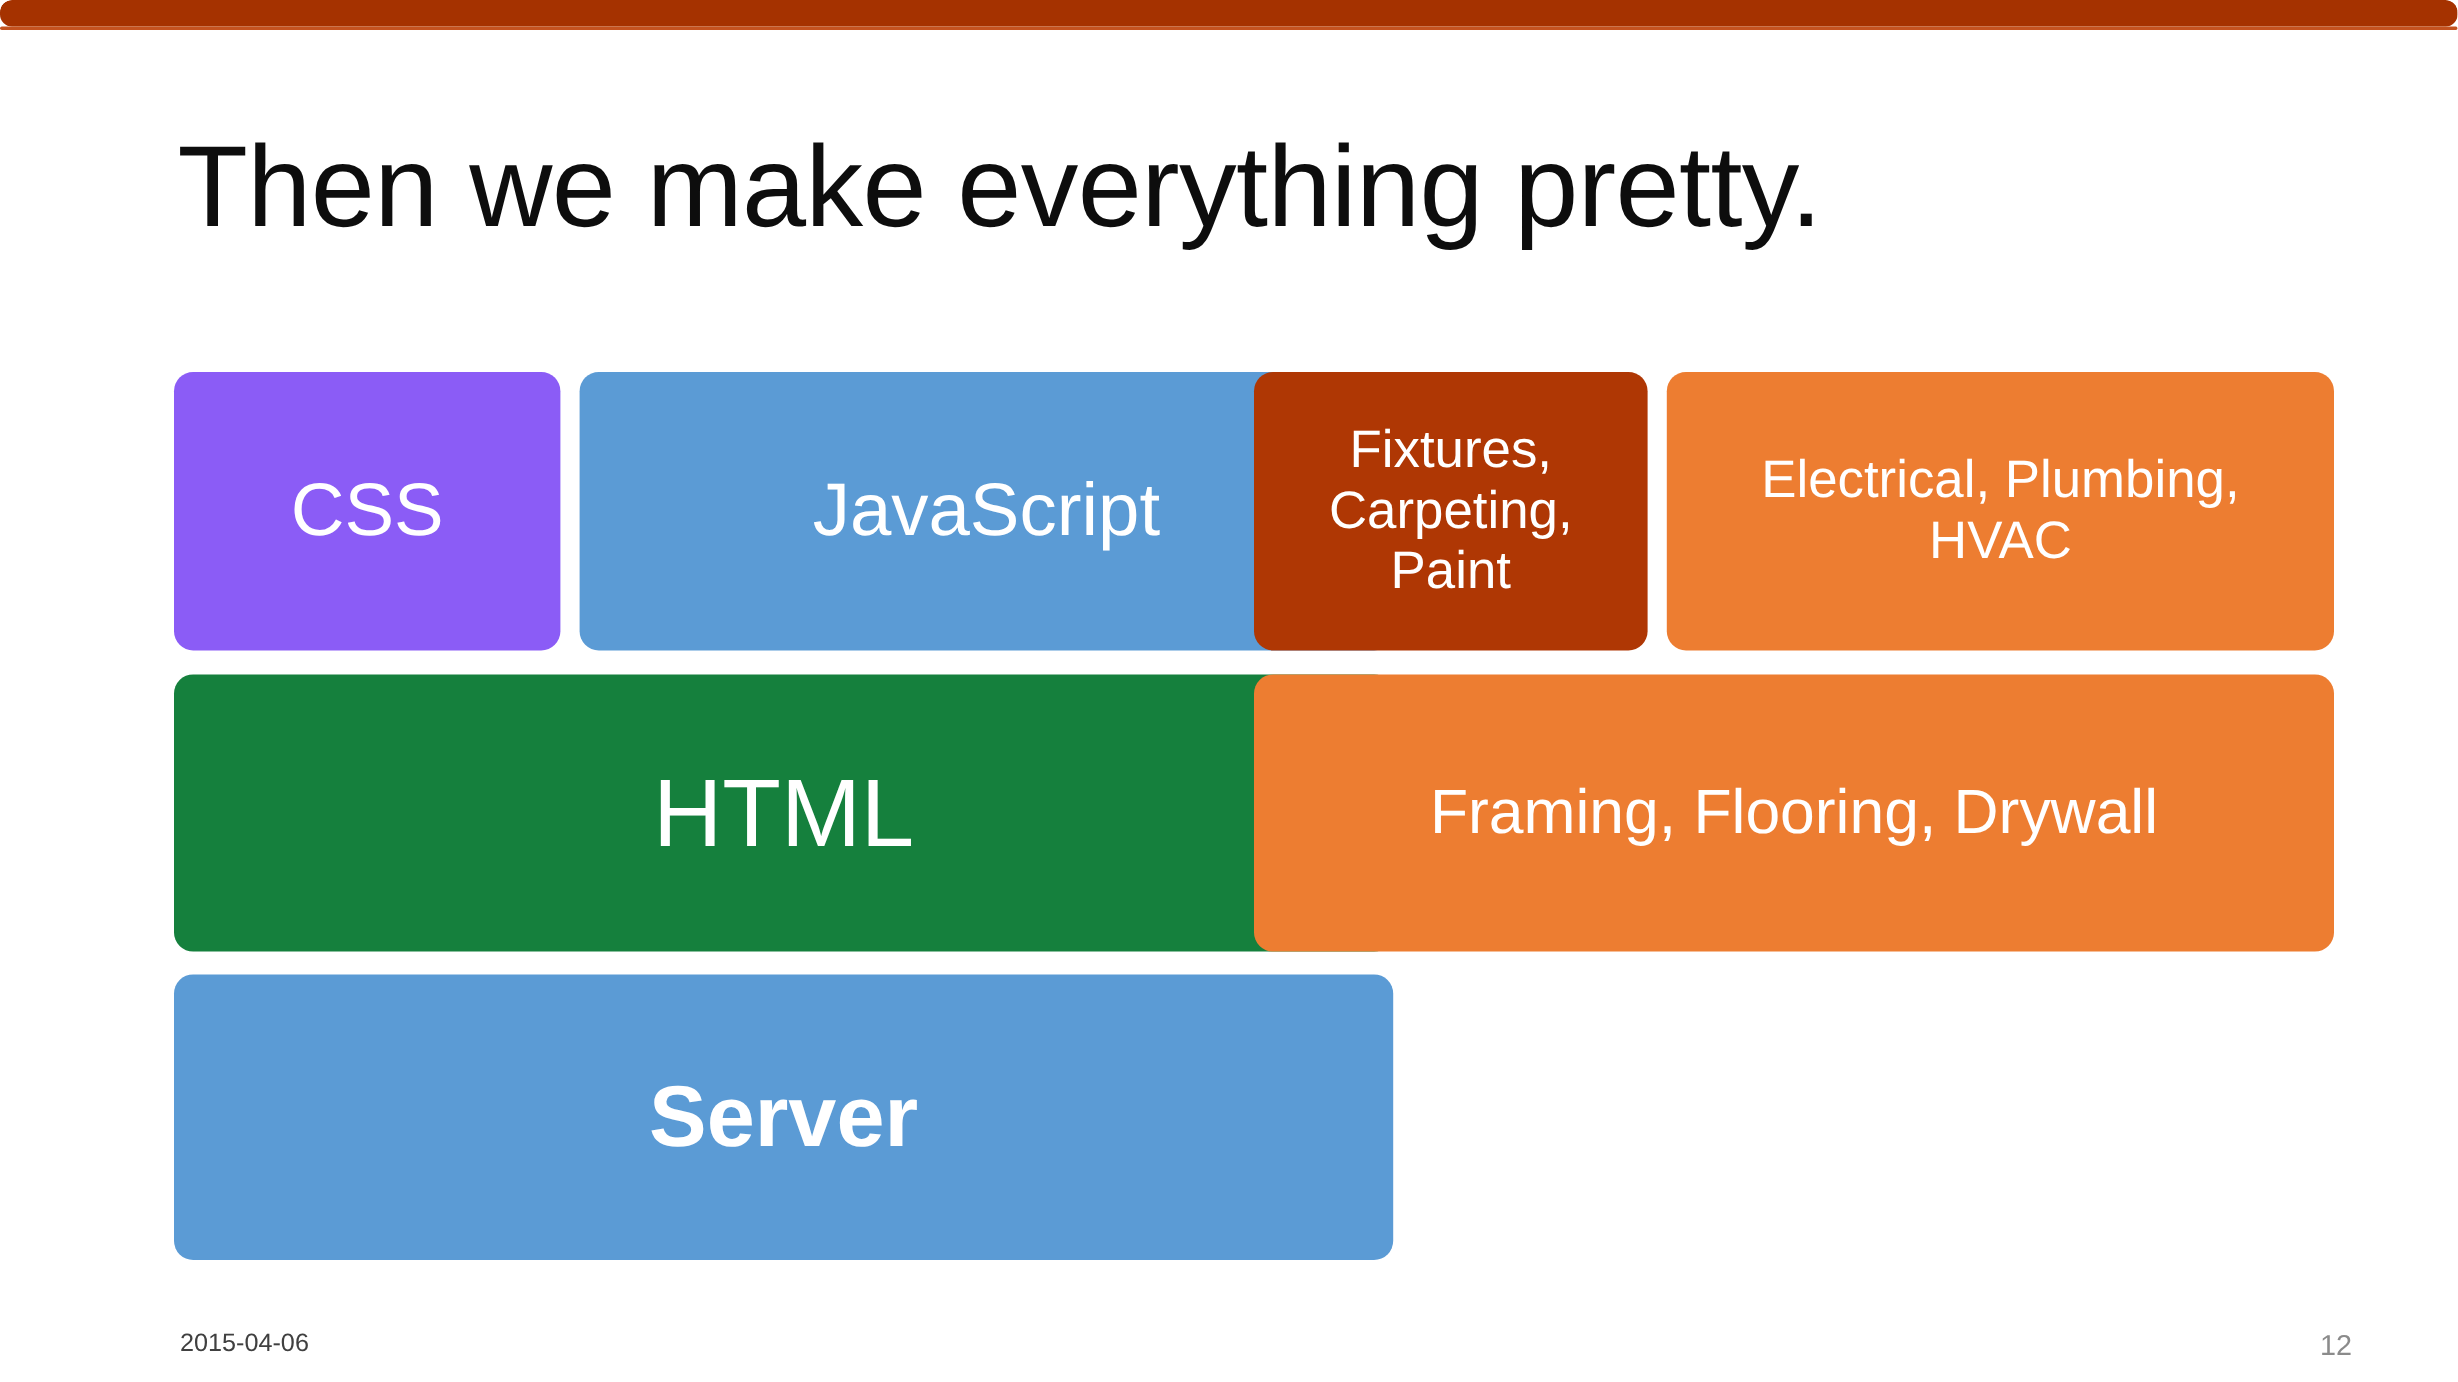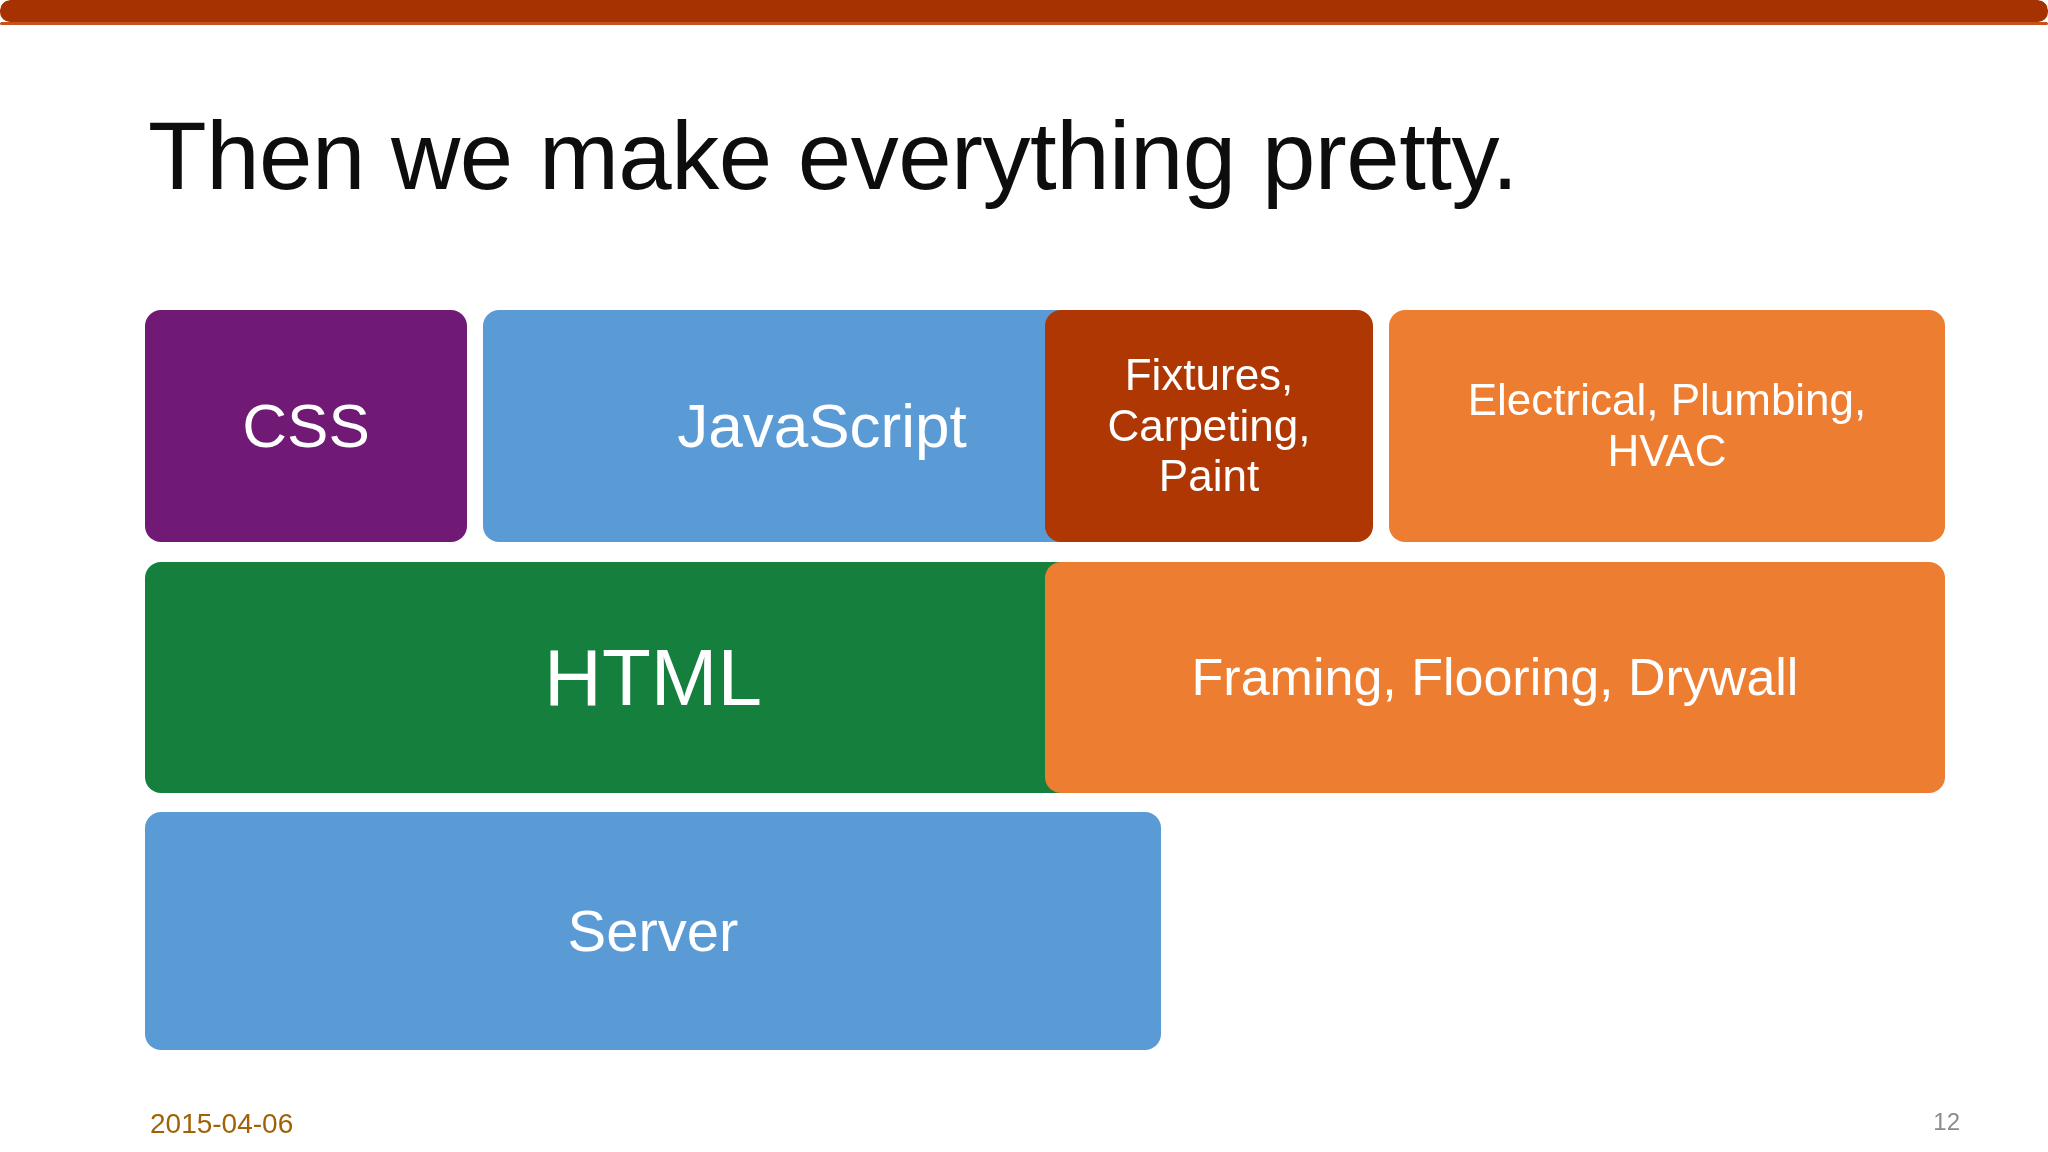--- a/index.html
+++ b/index.html
@@ -87,29 +87,29 @@
 
   .c-left-wide  { left: 0px;   width: 1016px; }
   .c-right-wide { left: 900px; width: 900px; }
 
   
   .fs-css   { font-size: 62px; }
   .fs-js    { font-size: 62px; }
   .fs-small { font-size: 44px; }
   .fs-html  { font-size: 80px; }
   .fs-mid   { font-size: 52px; }
-  .fs-big   { font-size: 58px; }
+  .fs-big   { font-size: 72px; font-weight: bold; }
 
   
   .footer-date {
     position: absolute;
     left: 150px;
     top: 1108px;
-    font-size: 28px;
-    color: #a16207;
+    font-size: 21px;
+    color: #404040;
   }
   .footer-page {
     position: absolute;
     right: 88px;
     top: 1108px;
     font-size: 24px;
     color: #8b8b8b;
     text-align: right;
   }
 </style>
@@ -118,21 +118,21 @@
 
 <div class="slide">
 
   <div class="top-band"></div>
   <div class="top-band-hairline"></div>
 
   <h1 class="title">Then we make everything pretty.</h1>
 
   <div class="diagram">
 
-    <div class="box r1 c-css fs-css" style="background:#701a75;">CSS</div>
+    <div class="box r1 c-css fs-css" style="background:#8b5cf6;">CSS</div>
 
     <div class="box r1 c-js fs-js" style="background:#5B9BD5;">JavaScript</div>
 
     <div class="box r1 c-fix fs-small" style="background:#AF3704;text-align:center;">Fixtures, Carpeting, Paint</div>
 
     <div class="box r1 c-elec fs-small" style="background:#ED7D31;">Electrical, Plumbing, HVAC</div>
 
     <div class="box r2 c-left-wide fs-html" style="background:#15803d;">HTML</div>
 
     <div class="box r2 c-right-wide fs-mid" style="background:#ED7D31;text-align:center;">Framing, Flooring, Drywall</div>

